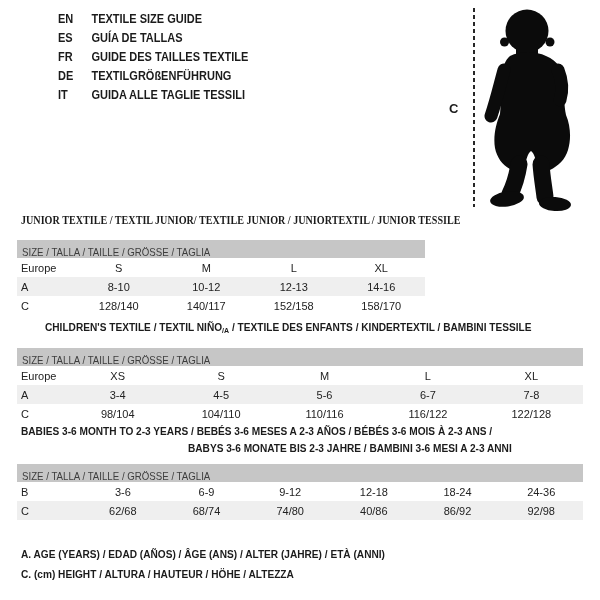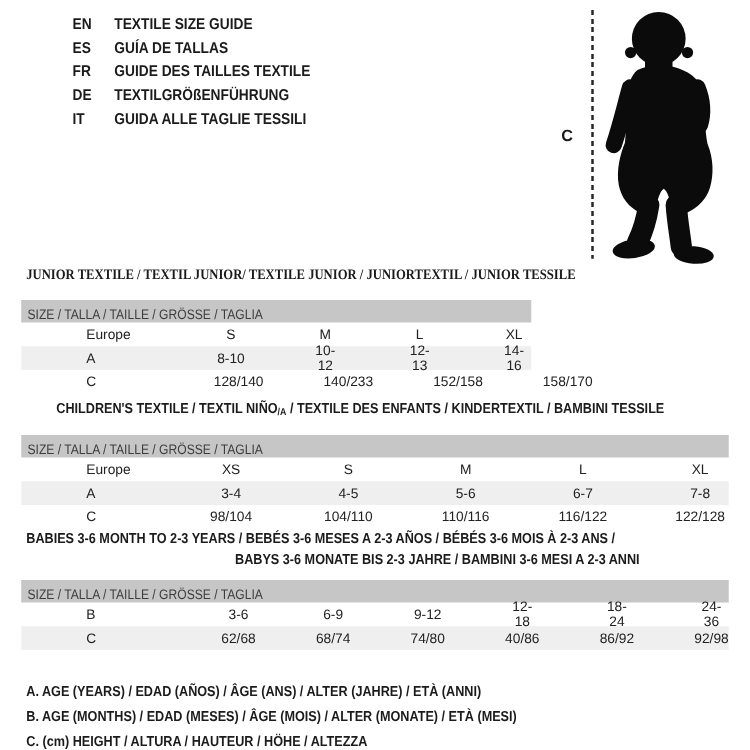--- a/index.html
+++ b/index.html
@@ -29,21 +29,21 @@
 
   
   .tbl{position:absolute;left:17px;}
   .t1{top:240px;width:408px;--labelw:54px;}
   .t2{top:348px;width:566px;--labelw:45px;}
   .t3{top:464px;width:566px;--labelw:60px;}
   .thead{height:18px;background:var(--header-bar,#c6c6c6);display:flex;align-items:flex-end;
     padding-left:5px;box-sizing:border-box;font-size:11px;color:#3d3d3d;}
   .trow{display:flex;height:19px;align-items:center;font-size:11px;color:#222;}
   .tbody .trow:nth-child(even){background:var(--alt-row,#efefef);}
-  .tcell{flex:1;text-align:center;margin-left:48px;}
+  .tcell{flex:1;text-align:center;}
   .tcell.label{flex:0 0 var(--labelw);text-align:left;padding-left:4px;}
 
   
   .legend{position:absolute;left:21px;top:540px;}
   .legend-line{height:20px;display:flex;align-items:flex-end;font-weight:bold;font-size:11.5px;}
 </style>
 </head>
 <body>
 
 <div class="page">
@@ -109,21 +109,21 @@
         <div class="trow">
           <div class="tcell label">A</div>
           <div class="tcell">8-10</div>
           <div class="tcell">10-12</div>
           <div class="tcell">12-13</div>
           <div class="tcell">14-16</div>
         </div>
         <div class="trow">
           <div class="tcell label">C</div>
           <div class="tcell">128/140</div>
-          <div class="tcell">140/233</div>
+          <div class="tcell">140/117</div>
           <div class="tcell">152/158</div>
           <div class="tcell">158/170</div>
         </div>
       </div>
   </div>
 
   <div class="sec-title title2">
     <span class="cond"><span>CHILDREN'S TEXTILE / TEXTIL NIÑO</span><span class="sub">/A</span><span> / TEXTILE DES ENFANTS / KINDERTEXTIL / BAMBINI TESSILE</span></span>
   </div>
   <div class="tbl t2">
@@ -186,20 +186,17 @@
           <div class="tcell">92/98</div>
         </div>
       </div>
   </div>
 
   <div class="legend">
     <div class="legend-line">
       <span class="cond">A. AGE (YEARS) / EDAD (AÑOS) / ÂGE (ANS) / ALTER (JAHRE) / ETÀ (ANNI)</span>
     </div>
     <div class="legend-line">
-      <span class="cond">B. AGE (MONTHS) / EDAD (MESES) / ÂGE (MOIS) / ALTER (MONATE) / ETÀ (MESI)</span>
-    </div>
-    <div class="legend-line">
       <span class="cond">C. (cm) HEIGHT / ALTURA / HAUTEUR / HÖHE / ALTEZZA</span>
     </div>
   </div>
 
 </div>
 
 </body></html>

